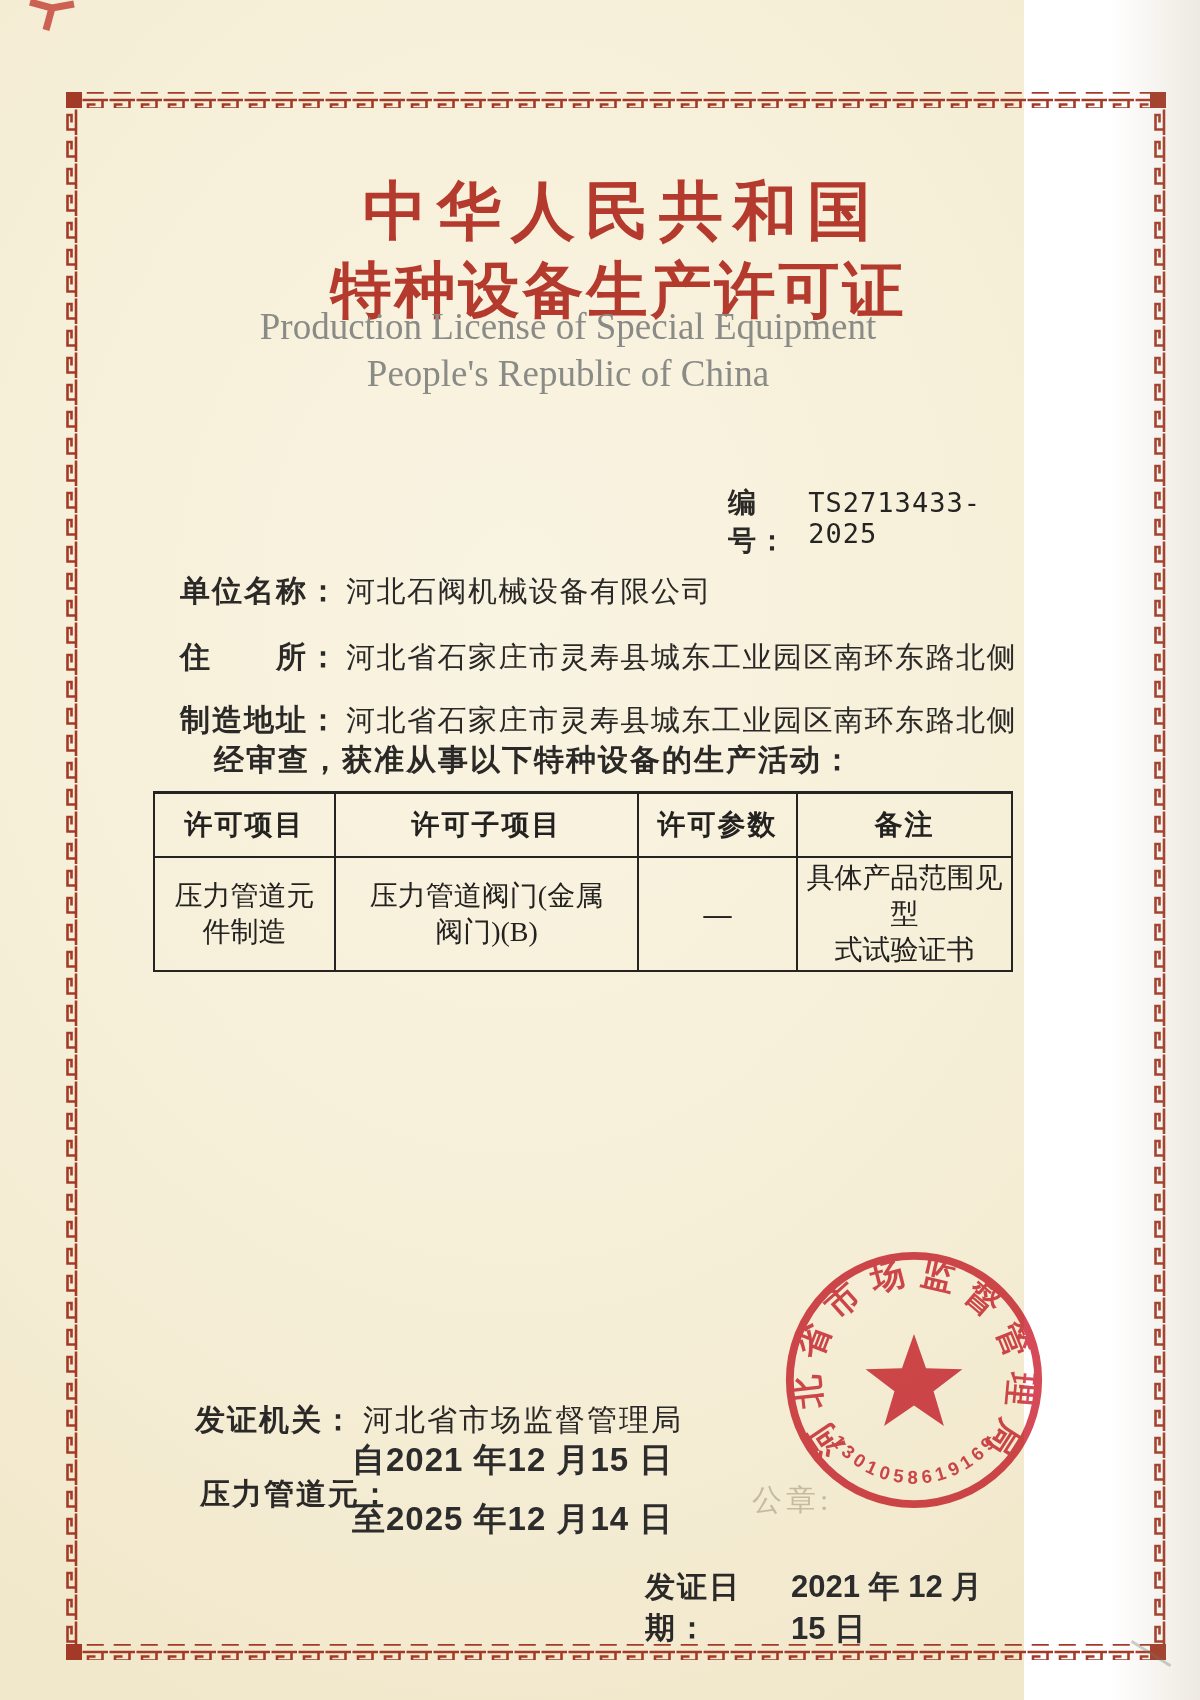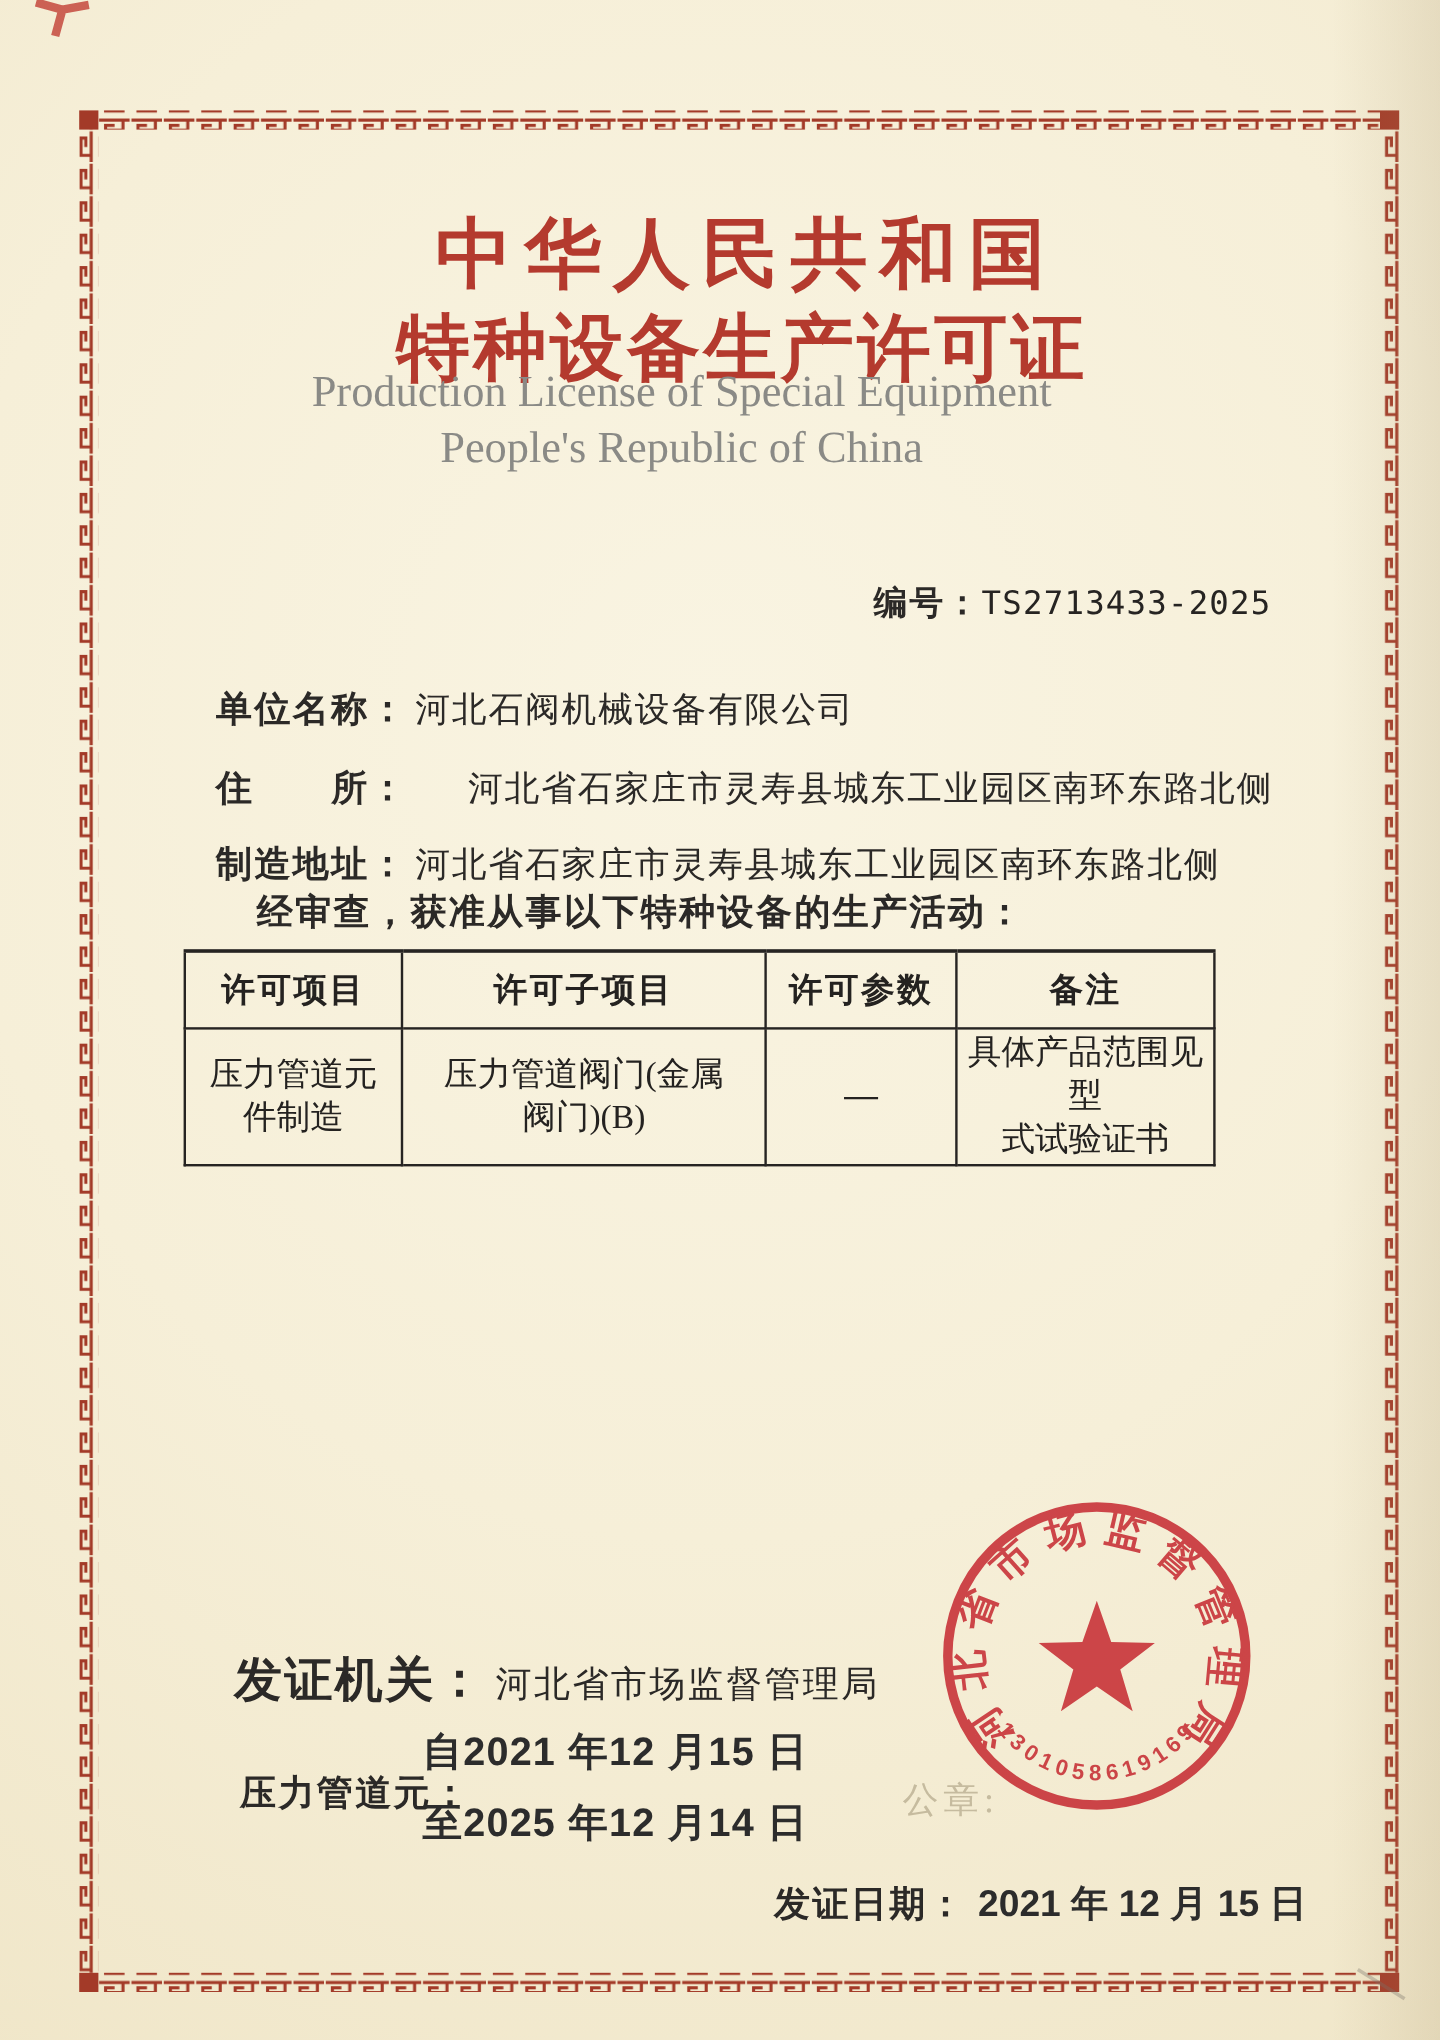--- a/index.html
+++ b/index.html
@@ -1,18 +1,18 @@
 <!DOCTYPE html>
 <html><head>
 <meta charset="utf-8">
 <style>
   html,body{margin:0;padding:0;}
   body{width:1200px;height:1700px;overflow:hidden;}
   #page{
-    position:relative;width:1200px;height:1700px;
+    position:relative;width:1024px;height:1700px;
     background:radial-gradient(120% 90% at 50% 35%, #f9f4e2 0%, #f6efd8 45%, #eee3c3 100%);
     font-family:"Liberation Serif", serif;
     color:#2b2927;
   }
   .abs{position:absolute;}
   .centerline{left:0;width:1200px;text-align:center;}
   .title-cn{
     font-family:"Liberation Sans", sans-serif;
     font-weight:bold;color:#b43a2e;
   }
@@ -22,39 +22,39 @@
     font-family:"Liberation Serif", serif;color:#8a8a86;
   }
   .e1{top:305px;font-size:37px;transform:translateX(-32px);}
   .e2{top:352px;font-size:37px;transform:translateX(-32px);}
   .lic-no{left:728px;top:484px;display:flex;align-items:baseline;}
   .lic-no .lbl{font-size:28px;font-weight:bold;letter-spacing:2px;}
   .lic-no .val{font-family:"DejaVu Sans Mono", monospace;font-size:27px;letter-spacing:1px;color:#262422;}
   .field{left:180px;display:flex;align-items:baseline;}
   .field .lbl{font-size:30px;font-weight:bold;letter-spacing:2px;white-space:pre;margin-top:21px;}
   .field .val{font-size:29px;letter-spacing:1.5px;margin-left:6px;}
-  .f1{top:550px;} .f2{top:616px;gap:44px;} .f3{top:679px;}
+  .f1{top:550px;} .f2{top:616px;} .f3{top:679px;}
   .statement{left:214px;top:740px;font-size:30px;font-weight:bold;letter-spacing:2px;}
   table.lic{
     position:absolute;left:153px;top:791px;width:858px;
     border-collapse:collapse;table-layout:fixed;
     font-family:"Liberation Serif", serif;
   }
   table.lic col.c1{width:181px;} table.lic col.c2{width:303px;}
   table.lic col.c3{width:159px;} table.lic col.c4{width:215px;}
   table.lic th, table.lic td{
     border:2px solid #262422;text-align:center;vertical-align:middle;
     font-size:28px;color:#242220;padding:2px 6px;
   }
   table.lic th{height:58px;font-weight:bold;letter-spacing:2px;border-top:3px solid #262422;}
   table.lic td{height:76px;line-height:36px;}
   .pre{white-space:pre-line;}
   .dash{font-weight:bold;font-size:30px;}
   .issuer{left:195px;top:1372px;display:flex;align-items:baseline;}
-  .issuer .lbl{font-size:40px;font-weight:bold;letter-spacing:2px;}
+  .issuer .lbl{font-size:30px;font-weight:bold;letter-spacing:2px;margin-top:28px;}
   .issuer .val{font-size:30px;letter-spacing:2px;margin-left:8px;}
   .validity-lbl{left:200px;top:1474px;font-size:30px;font-weight:bold;letter-spacing:2px;}
   .date-line{left:352px;font-family:"Liberation Sans", sans-serif;font-weight:bold;font-size:33px;color:#2c2c2c;letter-spacing:1px;}
   .d1{top:1438px;} .d2{top:1497px;}
   .seal-caption{left:752px;top:1480px;font-size:30px;letter-spacing:4px;color:#a89c7e;opacity:0.6;}
   .issue-date{left:645px;top:1566px;display:flex;align-items:baseline;}
   .issue-date .lbl{font-size:30px;font-weight:bold;letter-spacing:2px;}
   .issue-date .val{font-family:"Liberation Sans", sans-serif;font-weight:bold;font-size:31px;color:#2c2c2c;margin-left:10px;}
   #border-svg{left:0;top:0;pointer-events:none;}
   #seal-svg{left:782px;top:1248px;opacity:0.93;mix-blend-mode:multiply;}

